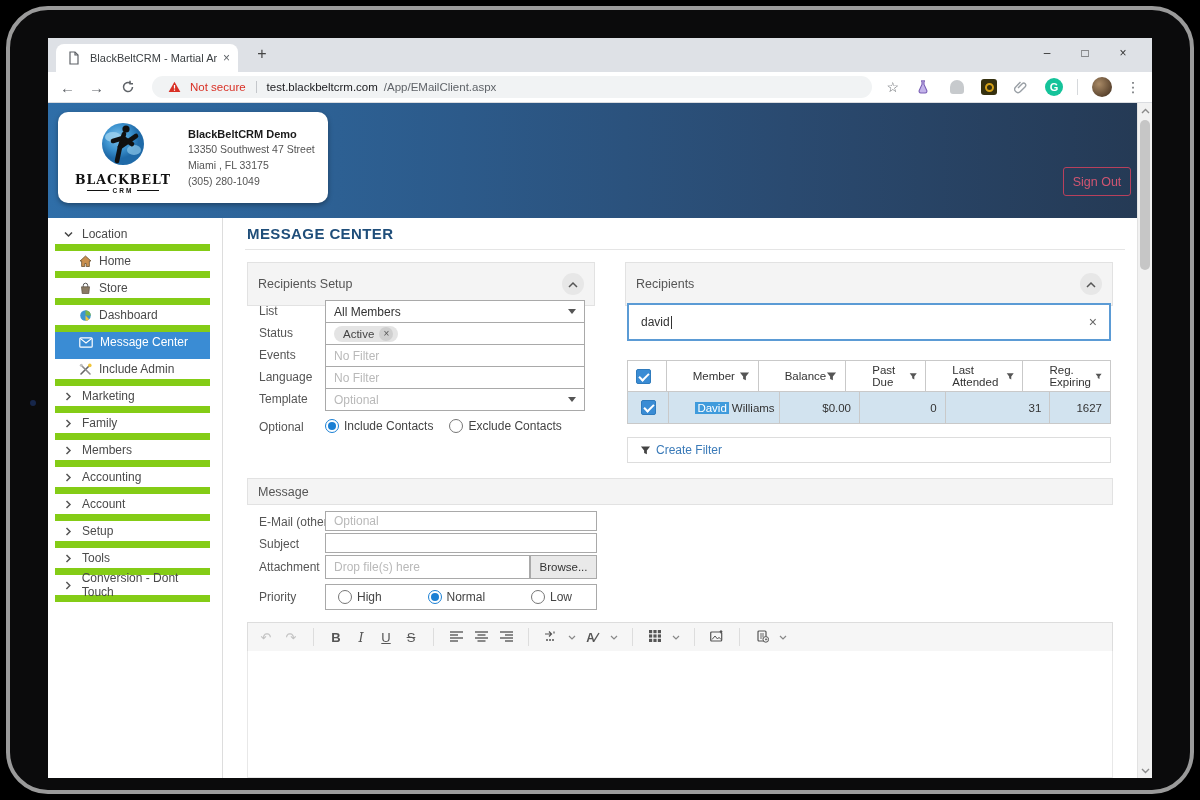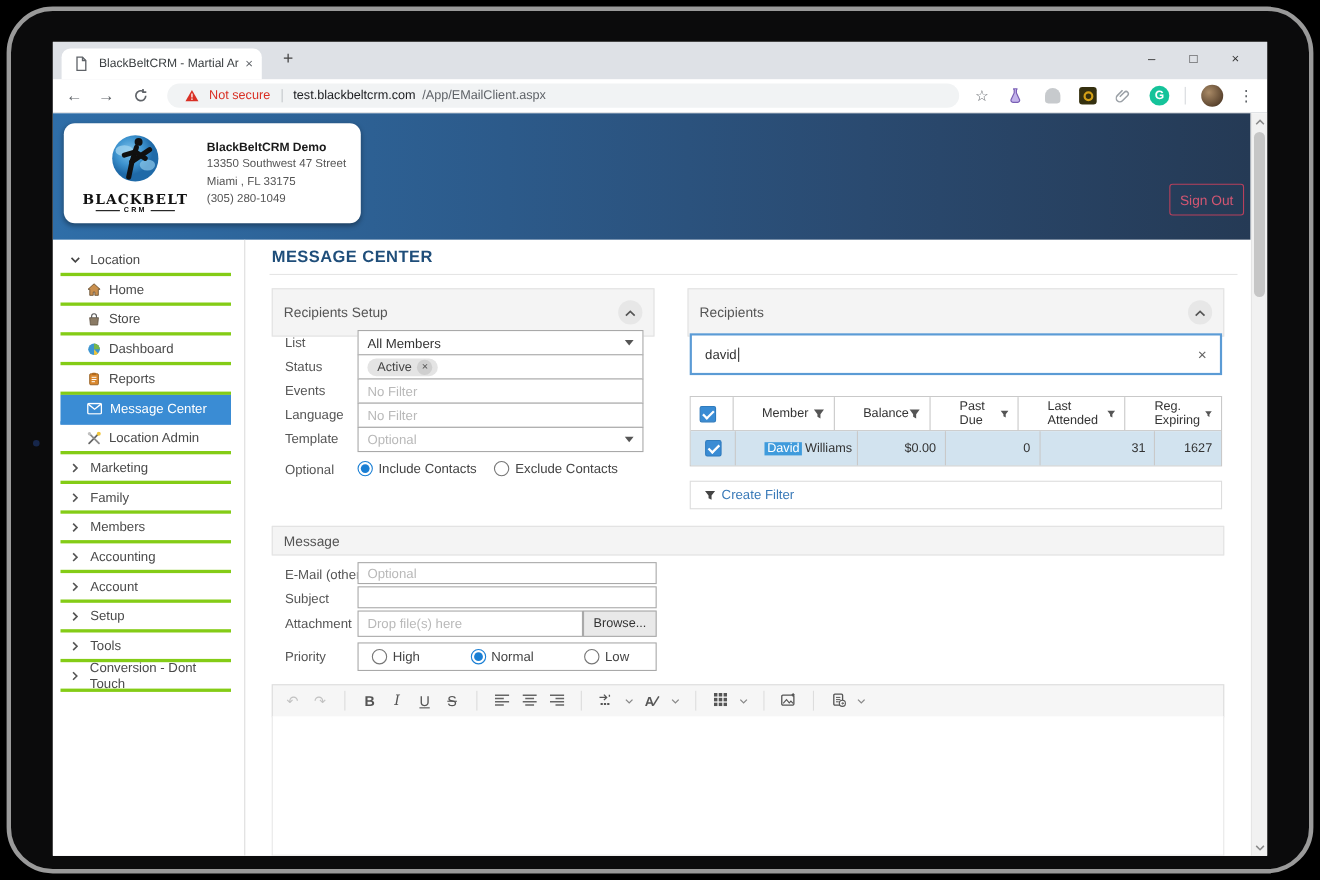--- a/index.html
+++ b/index.html
@@ -76,21 +76,21 @@
                   align-items:center; justify-content:center; }
   .scroll-thumb { position:absolute; left:2px; top:17px; width:10px; height:150px;
                   background:#c6c6c6; border-radius:5px; }
 
   
   .content { position:absolute; left:0; top:115px; width:1089px; height:560px; background:#fff; }
   .side-divider { position:absolute; left:174px; top:0; width:1px; height:560px; background:#ddd; }
 
   .sidebar { position:absolute; left:7px; top:6px; width:155px; }
   .side-row { height:27px; display:flex; align-items:center; gap:8px; font-size:12px;
-              color:#4a4a4a; border-bottom:3px solid #84cc16; }
+              color:#4a4a4a; border-bottom:7px solid #84cc16; }
   .side-group { padding-left:8px; }
   .side-item { padding-left:24px; gap:7px; }
   .side-item.active { background:#3a8cd4; color:#fff; border-color:#3a8cd4; }
   .side-section { padding-left:8px; }
 
   .main { position:absolute; left:197px; top:0; width:880px; height:560px; }
   .page-title { position:absolute; left:2px; top:7px; font-size:15px; font-weight:bold;
                 color:#1f4e7a; letter-spacing:.4px; }
   .title-rule { position:absolute; left:0; top:31px; width:880px; height:1px; background:#e5e5e5; }
 
@@ -332,43 +332,35 @@
               <span>Store</span>
             </div>
             <div class="side-row side-item">
               <svg width="13" height="13" viewBox="0 0 13 13">
                   <circle cx="6.5" cy="6.5" r="5.3" fill="#3d95d0"></circle>
                   <path d="M6.5 6.5V1.2a5.3 5.3 0 0 1 5.3 5.3Z" fill="#7ab648"></path>
                   <path d="M6.5 6.5 10.2 10.3A5.3 5.3 0 0 1 6.5 11.8Z" fill="#f0c53a"></path>
                 </svg>
               <span>Dashboard</span>
             </div>
-            <div class="side-row side-item">
-              <svg width="13" height="13" viewBox="0 0 13 13">
-                  <rect x="2.5" y="1.8" width="8" height="10" rx="1" fill="#d9882f" stroke="#8a5214" stroke-width=".7"></rect>
-                  <rect x="4.8" y="0.8" width="3.4" height="2.2" rx=".6" fill="#b06a1e"></rect>
-                  <path d="M4.3 5h4.4M4.3 7h4.4M4.3 9h3" stroke="#fff" stroke-width=".9"></path>
-                </svg>
-              <span>Reports</span>
-            </div>
             <div class="side-row side-item active">
               <svg width="14" height="11" viewBox="0 0 14 11">
                   <rect x=".8" y=".8" width="12.4" height="9.4" rx="1" fill="none" stroke="#fff" stroke-width="1.2"></rect>
                   <path d="M1.2 1.4 7 6 12.8 1.4" fill="none" stroke="#fff" stroke-width="1.2"></path>
                 </svg>
               <span>Message Center</span>
             </div>
             <div class="side-row side-item">
               <svg width="13" height="13" viewBox="0 0 13 13">
                   <path d="M2 11 10.5 2.5" stroke="#666" stroke-width="1.6" stroke-linecap="round"></path>
                   <path d="M2.2 2.2 11 11" stroke="#8a8a8a" stroke-width="1.6" stroke-linecap="round"></path>
                   <circle cx="10.8" cy="2.4" r="1.8" fill="#f0c53a"></circle>
                   <circle cx="2.3" cy="2.3" r="1.5" fill="#c0c0c0"></circle>
                 </svg>
-              <span>Location Admin</span>
+              <span>Include Admin</span>
             </div>
 
             <div class="side-row side-section">
               <svg width="11" height="11" viewBox="0 0 11 11">
                   <path d="M3.5 2 7 5.5 3.5 9" fill="none" stroke="#555" stroke-width="1.5"></path>
                 </svg>
               <span>Marketing</span>
             </div>
             <div class="side-row side-section">
               <svg width="11" height="11" viewBox="0 0 11 11">

